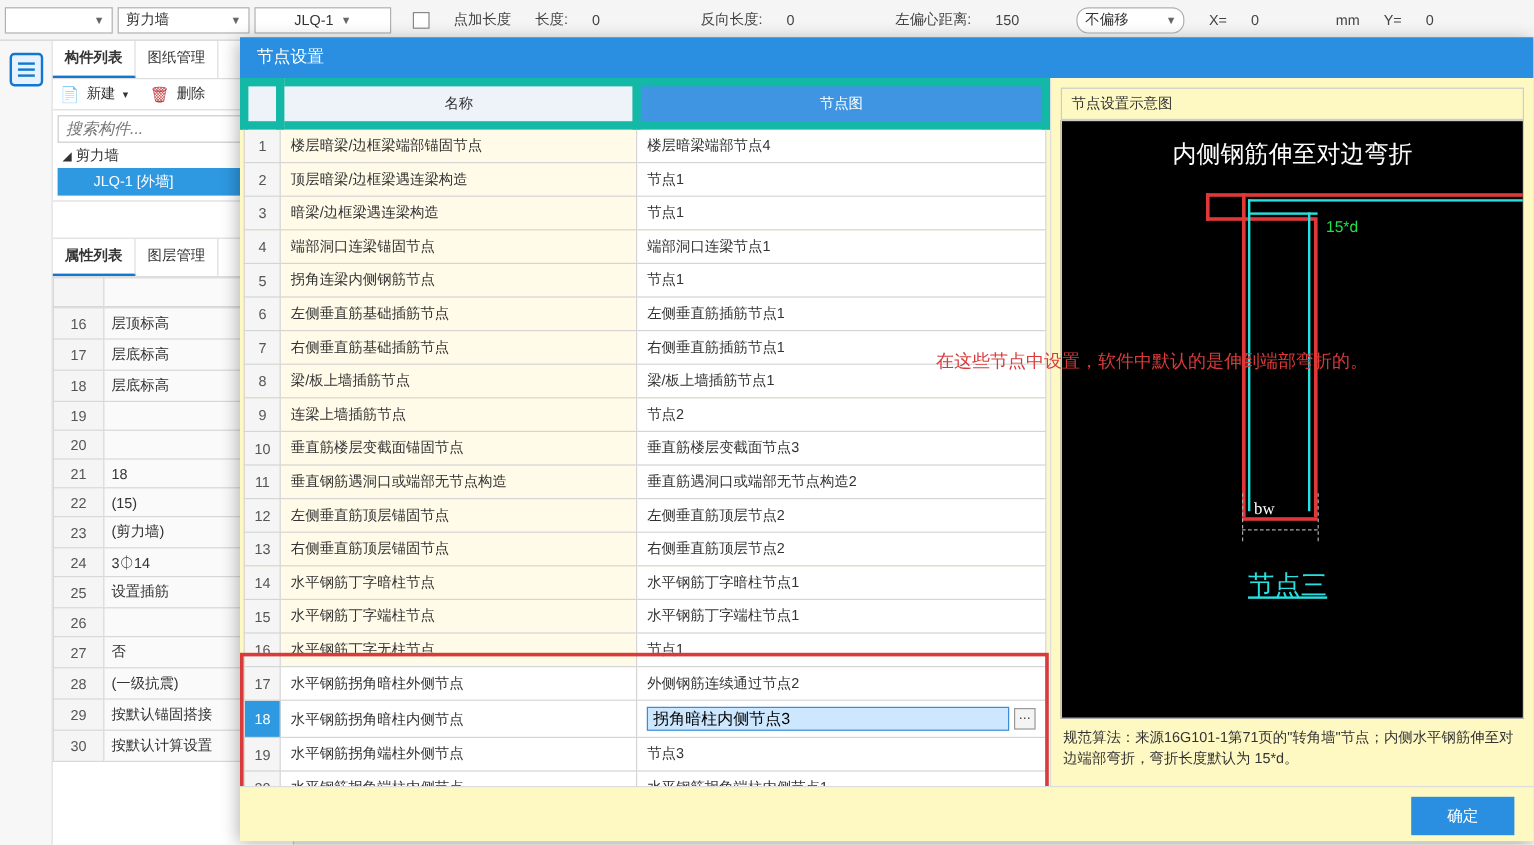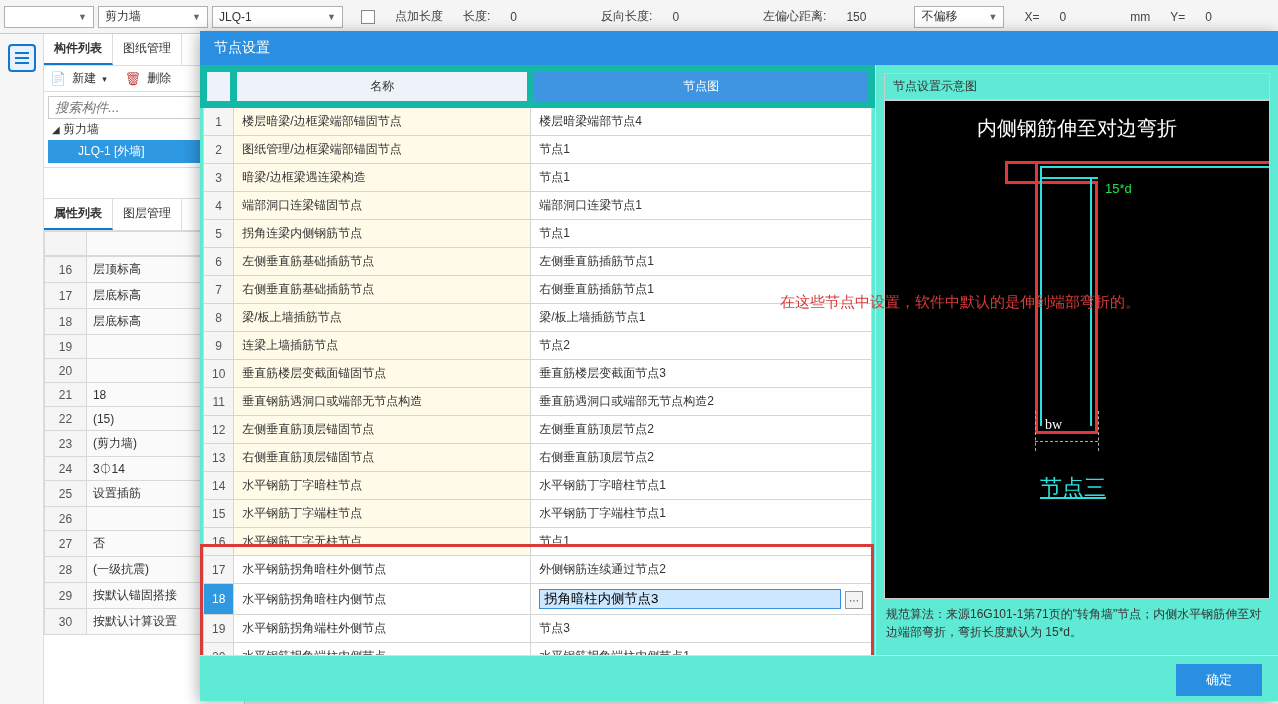--- a/index.html
+++ b/index.html
@@ -26,34 +26,34 @@
 .tree-item { padding:2px 4px; }
 .tree-child { padding:3px 6px 3px 30px; background:#2e98e0; color:#fff;}
 
 .prop-tabs { display:flex; border-bottom:1px solid #ddd; border-top:1px solid #ddd;}
 .prop-table { width:100%; border-collapse:collapse; }
 .prop-table td { border:1px solid #d8d8d8; padding:4px 6px; font-size:12px; height:24px;}
 .prop-table td.num { width:32px; text-align:center; background:#f5f5f5; color:#555;}
 .prop-table td.pname { width:120px; background:#fafafa;}
 
 
-.dialog { position:absolute; left:200px; top:31px; width:1078px; height:670px; background:#5eead4; box-shadow:-2px 2px 14px rgba(0,0,0,0.3);}
+.dialog { position:absolute; left:200px; top:31px; width:1078px; height:670px; background:#fef9c3; box-shadow:-2px 2px 14px rgba(0,0,0,0.3);}
 .dlg-title { background:#2a8fe0; color:#fff; padding:8px 14px; font-size:14px; }
 .dlg-body { display:flex; height: calc(100% - 80px);}
 .grid-area { width:676px; border-right:1px solid #ddd; overflow:auto;}
 .grid { width:100%; border-collapse:collapse; }
 .grid th { background:#eef3fa; border:7px solid #14b8a6; padding:6px; font-weight:normal; font-size:12px; }
 .grid th.nodecol { background:#3f95e2; color:#fff;}
 .grid td { border:1px solid #d5d5d5; padding:5px 8px; font-size:12px; height:26px;}
 .grid td.rownum { width:28px; text-align:center; background:#f5f5f5; color:#555;}
 .grid td.name { background:#fffbe8; }
 .grid td.val { background:#fff; }
 .grid tr.sel td.rownum { background:#2e98e0; color:#fff;}
 .grid tr.sel td.val { }
-.edit-cell { display:flex; align-items:flex-end; gap:4px;}
+.edit-cell { display:flex; align-items:center; gap:4px;}
 .edit-inp { flex:1; border:1px solid #3a8ed8; height:20px; padding:0 4px; background:#cde7ff;}
 .dots { width:18px; height:18px; border:1px solid #999; background:#f4f4f4; display:flex; align-items:center; justify-content:center; font-size:10px;}
 
 .redbox { position:absolute; border:3px solid #d93a3a; pointer-events:none;}
 .redbox.r1 { left:0px; top:479px; width:674px; height:121px;}
 .anno { position:absolute; color:#d93a3a; font-size:15px; line-height:22px;}
 
 .right-pane { flex:1; padding:8px; display:flex; flex-direction:column;}
 .diag-title { border:1px solid #ccc; padding:4px 8px; margin-bottom:0; font-size:12px;}
 .diag { flex:1; background:#000; border:1px solid #ccc; position:relative; color:#fff; overflow:hidden;}
@@ -74,37 +74,37 @@
 
 <div class="toolbar-top">
   <div class="dropdown" style="width:80px;">
     <span></span>
       <span class="chev">▼</span>
   </div>
   <div class="dropdown" style="width:110px;">
     <span>剪力墙</span>
       <span class="chev">▼</span>
   </div>
-  <div class="dropdown" style="width:131px;">
+  <div class="dropdown" style="width:114px;justify-content:center;">
     <span>JLQ-1</span>
       <span class="chev">▼</span>
   </div>
   <span style="width:10px"></span>
   <span class="chk"></span>
   <span class="label-sm">点加长度</span>
   <span class="label-sm">长度:</span>
   <span class="label-sm">0</span>
   <span style="width:60px"></span>
   <span class="label-sm">反向长度:</span>
   <span class="label-sm">0</span>
   <span style="width:60px"></span>
   <span class="label-sm">左偏心距离:</span>
   <span class="label-sm">150</span>
   <span style="width:40px"></span>
-  <div class="dropdown" style="width:80px;">
+  <div class="dropdown" style="width:80px;border-radius:10px;">
     <span>不偏移</span>
       <span class="chev">▼</span>
   </div>
   <span class="label-sm">X=</span>
   <span class="label-sm">0</span>
   <span style="width:40px"></span>
   <span class="label-sm">mm</span>
   <span class="label-sm">Y=</span>
   <span class="label-sm">0</span>
 </div>
@@ -235,21 +235,21 @@
           </tr>
         </thead>
         <tbody id="grid-body">
             <tr>
               <td class="rownum">1</td>
               <td class="name">楼层暗梁/边框梁端部锚固节点</td>
               <td class="val">楼层暗梁端部节点4</td>
             </tr>
             <tr>
               <td class="rownum">2</td>
-              <td class="name">图纸管理/边框梁端部锚固节点</td>
+              <td class="name">顶层暗梁/边框梁遇连梁构造</td>
               <td class="val">节点1</td>
             </tr>
             <tr>
               <td class="rownum">3</td>
               <td class="name">暗梁/边框梁遇连梁构造</td>
               <td class="val">节点1</td>
             </tr>
             <tr>
               <td class="rownum">4</td>
               <td class="name">端部洞口连梁锚固节点</td>

